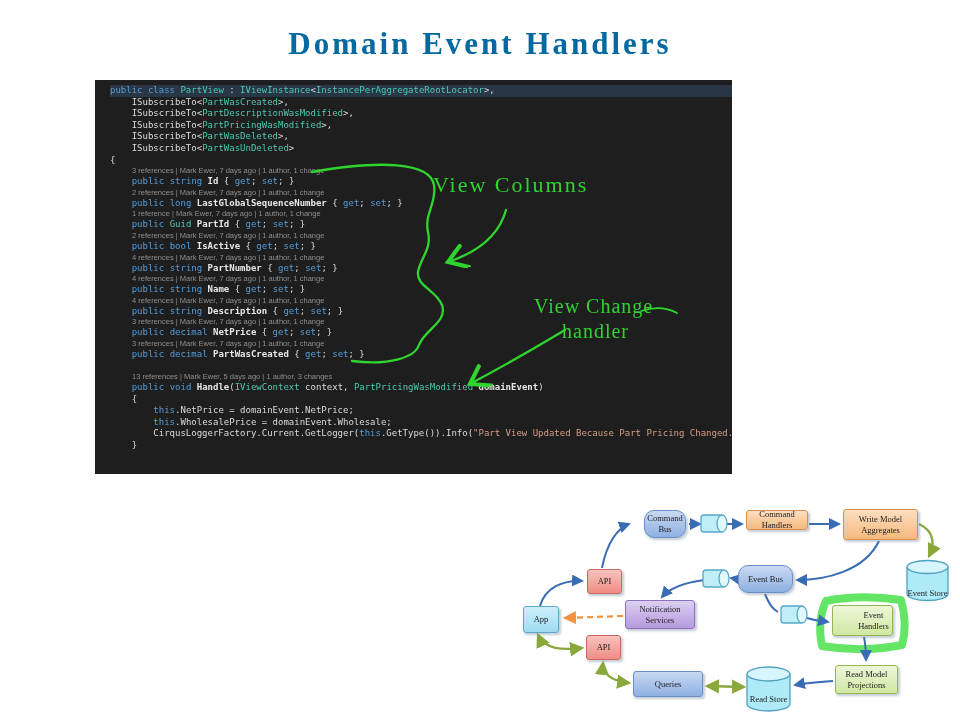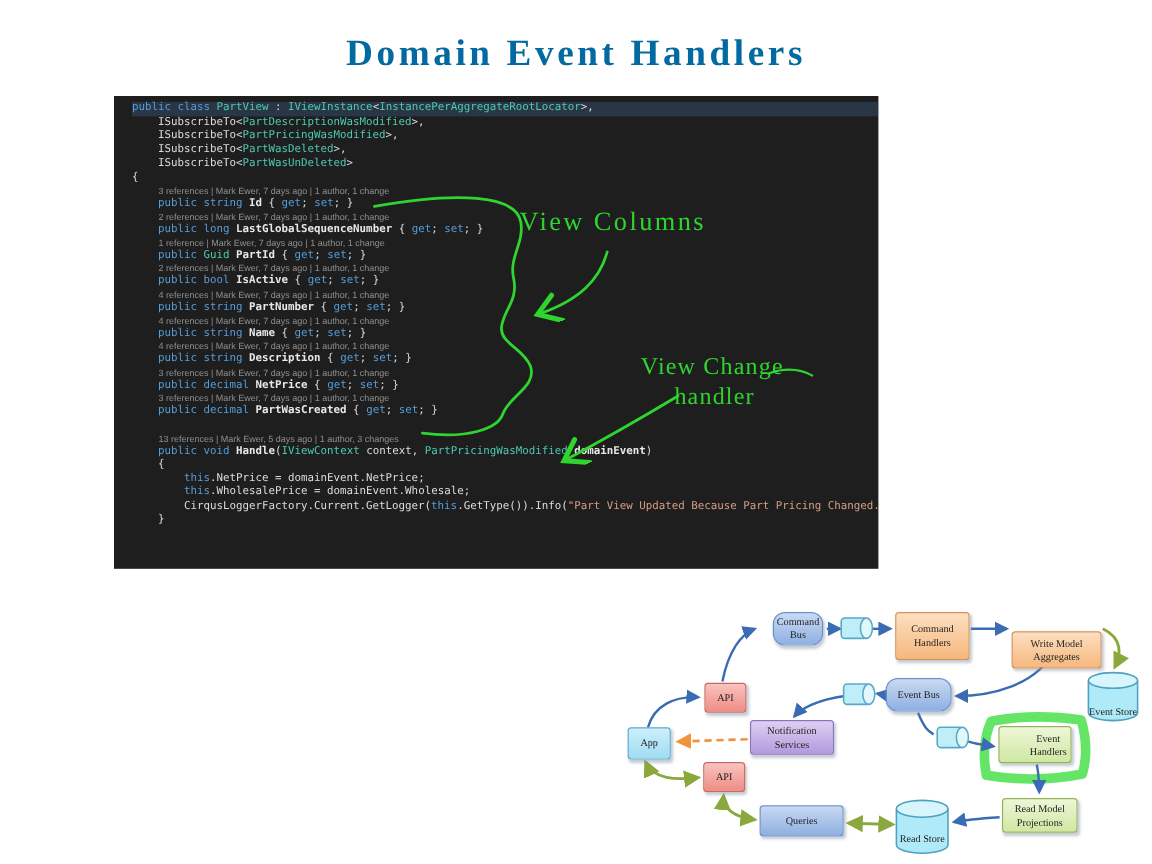--- a/index.html
+++ b/index.html
@@ -50,20 +50,21 @@
 </head>
 <body>
 
 <div id="slide">
 
   <div class="slide-title">Domain Event Handlers</div>
 
   <div class="code-block">
     <div>
         <div class="cl hl"><span class="k">public</span><span class="d"> </span><span class="k">class</span><span class="d"> </span><span class="t">PartView</span><span class="d"> : </span><span class="t">IViewInstance</span><span class="d">&lt;</span><span class="t">InstancePerAggregateRootLocator</span><span class="d">&gt;,</span></div>
+        <div class="cl"><span class="d">    ISubscribeTo&lt;</span><span class="t">PartWasCreated</span><span class="d">&gt;,</span></div>
         <div class="cl"><span class="d">    ISubscribeTo&lt;</span><span class="t">PartDescriptionWasModified</span><span class="d">&gt;,</span></div>
         <div class="cl"><span class="d">    ISubscribeTo&lt;</span><span class="t">PartPricingWasModified</span><span class="d">&gt;,</span></div>
         <div class="cl"><span class="d">    ISubscribeTo&lt;</span><span class="t">PartWasDeleted</span><span class="d">&gt;,</span></div>
         <div class="cl"><span class="d">    ISubscribeTo&lt;</span><span class="t">PartWasUnDeleted</span><span class="d">&gt;</span></div>
         <div class="cl"><span class="d">{</span></div>
         <div class="lens">3 references | Mark Ewer, 7 days ago | 1 author, 1 change</div>
         <div class="cl"><span class="d">    </span><span class="k">public</span><span class="d"> </span><span class="k">string</span><span class="d"> </span><span class="m">Id</span><span class="d"> { </span><span class="k">get</span><span class="d">; </span><span class="k">set</span><span class="d">; }</span></div>
         <div class="lens">2 references | Mark Ewer, 7 days ago | 1 author, 1 change</div>
         <div class="cl"><span class="d">    </span><span class="k">public</span><span class="d"> </span><span class="k">long</span><span class="d"> </span><span class="m">LastGlobalSequenceNumber</span><span class="d"> { </span><span class="k">get</span><span class="d">; </span><span class="k">set</span><span class="d">; }</span></div>
         <div class="lens">1 reference | Mark Ewer, 7 days ago | 1 author, 1 change</div>
@@ -169,22 +170,22 @@
     </g>
   </svg>
 
   <div class="ann ann-view-columns">View Columns</div>
   <div class="ann ann-view-change">
     <div>View Change</div>
     <div class="l2">handler</div>
   </div>
 
   <div class="node blue rounded" style="left:633px;top:510px;width:42px;height:28px;margin-left:11px;">Command Bus</div>
-  <div class="node orange" style="left:746px;top:510px;width:62px;height:40px;">Command Handlers</div>
-  <div class="node orange" style="left:843px;top:509px;width:75px;height:31px;margin-top:17px;">Write Model Aggregates</div>
+  <div class="node orange" style="left:746px;top:510px;width:62px;height:20px;">Command Handlers</div>
+  <div class="node orange" style="left:843px;top:509px;width:75px;height:31px;">Write Model Aggregates</div>
   <div class="node pink" style="left:587px;top:569px;width:35px;height:25px;">API</div>
   <div class="node blue rounded" style="left:738px;top:565px;width:55px;height:28px;">Event Bus</div>
   <div class="node purple" style="left:625px;top:600px;width:70px;height:29px;">Notification Services</div>
   <div class="node ltblue" style="left:523px;top:606px;width:36px;height:27px;">App</div>
   <div class="node green" style="left:832px;top:605px;width:61px;height:31px;padding-left:22px;">Event Handlers</div>
   <div class="node pink" style="left:586px;top:635px;width:35px;height:25px;">API</div>
   <div class="node blue" style="left:633px;top:671px;width:70px;height:26px;">Queries</div>
   <div class="node green" style="left:835px;top:665px;width:63px;height:29px;">Read Model Projections</div>
   <div class="cyl-label" style="left:907px;top:588px;width:41px;">Event Store</div>
   <div class="cyl-label" style="left:747px;top:694px;width:43px;">Read Store</div>

